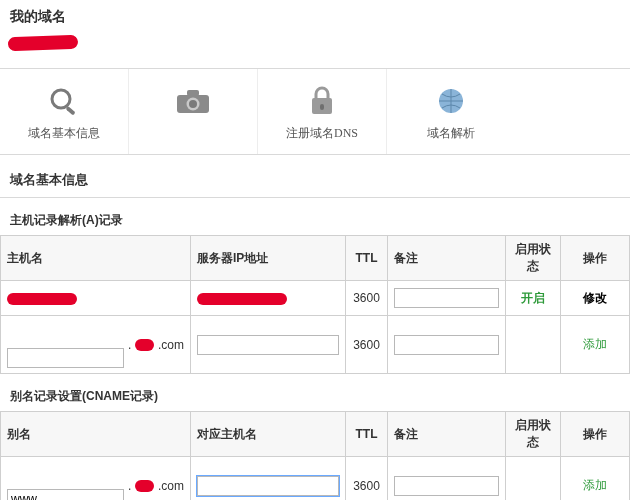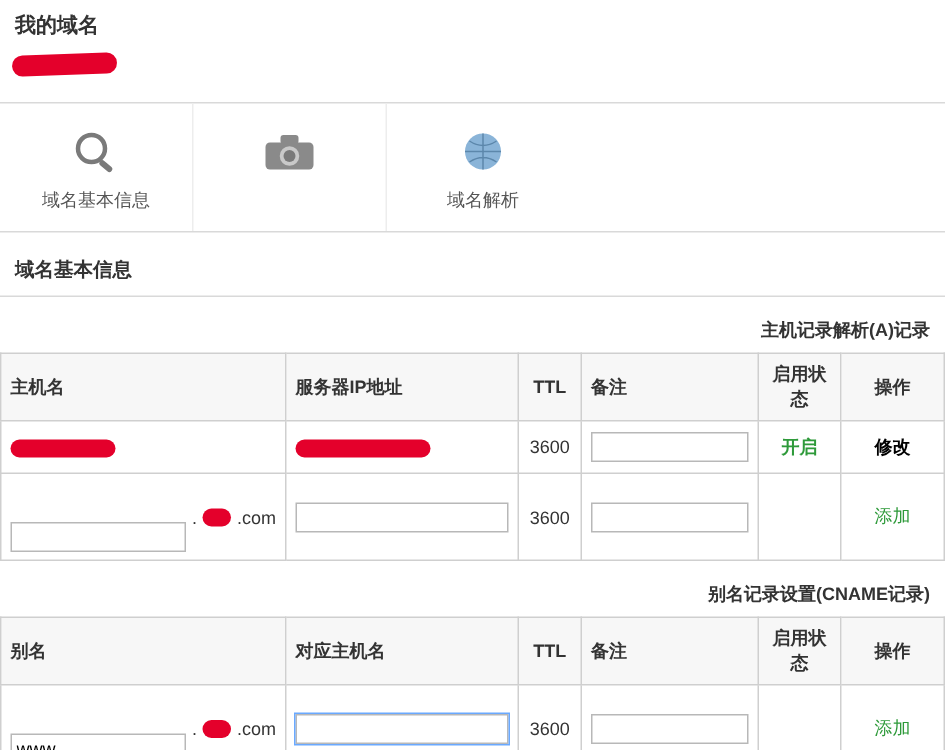--- a/index.html
+++ b/index.html
@@ -62,21 +62,20 @@
   }
   hr.sep{
     border:none;
     border-top:1px solid #d9d9d9;
     margin:0;
   }
   .subsection{
     font-size:12px;
     font-weight:bold;
     padding:14px 10px 6px 10px;
-    text-align:right;
   }
   
   table.grid{
     border-collapse:collapse;
     width:100%;
     table-layout:fixed;
   }
   table.grid th, table.grid td{
     border:1px solid #cfcfcf;
     padding:5px 6px;
@@ -137,20 +136,30 @@
   </div>
   <div class="toolbar-item">
     <div class="ico">
       <svg width="40" height="30" viewBox="0 0 40 30">
         <rect x="4" y="9" width="32" height="18" rx="3" fill="#8a8a8a"></rect>
         <rect x="14" y="4" width="12" height="6" rx="2" fill="#8a8a8a"></rect>
         <circle cx="20" cy="18" r="6.5" fill="#c9c9c9"></circle>
         <circle cx="20" cy="18" r="4" fill="#7a7a7a"></circle>
       </svg>
     </div>
+  </div>
+  <div class="toolbar-item">
+    <div class="ico">
+      <svg width="30" height="32" viewBox="0 0 30 32">
+        <rect x="5" y="13" width="20" height="16" rx="2" fill="#9a9a9a"></rect>
+        <path d="M9 13 V9 a6 6 0 0 1 12 0 V13" fill="none" stroke="#9a9a9a" stroke-width="3"></path>
+        <rect x="13" y="19" width="4" height="6" rx="2" fill="#6f6f6f"></rect>
+      </svg>
+    </div>
+    <span class="label">注册域名DNS</span>
   </div>
   <div class="toolbar-item">
     <div class="ico">
       <svg width="30" height="30" viewBox="0 0 30 30">
         <circle cx="15" cy="15" r="12" fill="#8ab4d8"></circle>
         <path d="M3 15 h24 M15 3 v24 M6 8 q9 6 18 0 M6 22 q9 -6 18 0" stroke="#5c87ab" stroke-width="1" fill="none"></path>
       </svg>
     </div>
     <span class="label">域名解析</span>
   </div>

